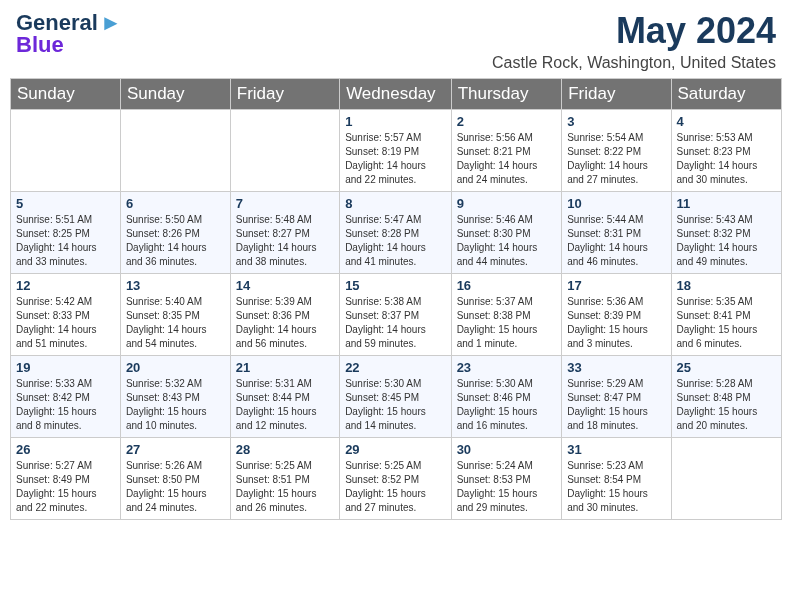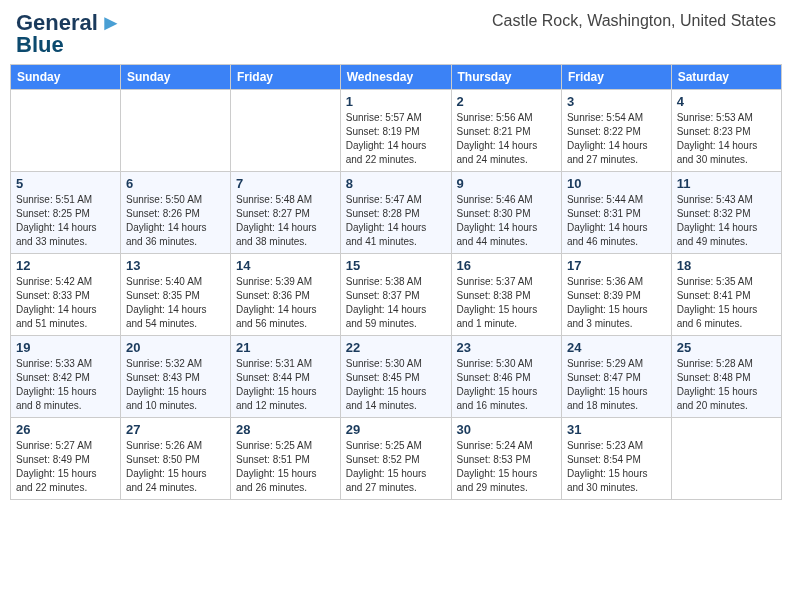--- a/index.html
+++ b/index.html
@@ -3,41 +3,42 @@
   <meta charset="utf-8">
   <style>
     * { box-sizing: border-box; margin: 0; padding: 0; }
     body { font-family: Arial, sans-serif; background: #fff; width: 792px; min-height: 612px; }
     .header { display: flex; justify-content: space-between; align-items: flex-start; padding: 10px 16px 6px 16px; }
     .logo { display: flex; flex-direction: column; }
     .title-block { text-align: right; }
     .main-title { font-size: 36px; font-weight: bold; color: #1a3a5c; }
     .subtitle { font-size: 16px; color: #444; margin-top: 2px; }
     .calendar { width: 100%; border-collapse: collapse; margin: 0 10px; width: calc(100% - 20px); margin-left: 10px; }
-    .calendar th { background: #3b82f6; color: #fff; font-size: 12px; font-weight: bold; text-align: left; padding: 5px 6px; border: 1px solid #ccc; }
+    .calendar th { background: #737373; color: #fff; font-size: 17px; font-weight: normal; text-align: left; padding: 5px 6px; border: 1px solid #ccc; }
     .calendar td { border: 1px solid #ccc; vertical-align: top; padding: 4px 5px; font-size: 10.5px; color: #222; background: #fff; width: 112px; min-height: 80px; }
     .calendar tr:nth-child(even) td { background: #f5f8ff; }
     .day-num { font-size: 13px; font-weight: bold; color: #1a3a5c; margin-bottom: 2px; }
     .day-info { font-size: 10px; color: #333; line-height: 1.4; }
     .empty { background: #fff !important; }
     td.shaded { background: #eef2fa; }
   </style>
 </head>
 <body>
 
 <div>
   <div class="header">
     <div class="logo">
       <div style="display:flex;align-items:center;gap:2px;">
         <span style="font-size:22px;font-weight:bold;color:#1a3a5c;">General</span>
         <span style="color:#4a9fd4;font-size:22px;font-weight:bold;">►</span>
       </div>
-      <span style="font-size:22px;font-weight:bold;color:#0c4a6e;margin-top:-4px;">Blue</span>
+      <span style="font-size:22px;font-weight:bold;color:#6d28d9;margin-top:-4px;">Blue</span>
     </div>
     <div class="title-block">
+      <div class="main-title">May 2024</div>
       <div class="subtitle">Castle Rock, Washington, United States</div>
     </div>
   </div>
 
   <table class="calendar">
     <thead>
       <tr>
       <th>Sunday</th>
           <th>Sunday</th>
           <th>Friday</th>
@@ -144,21 +145,21 @@
           </td>
           <td class="shaded">
             <div class="day-num">22</div>
             <div class="day-info">Sunrise: 5:30 AM<br>Sunset: 8:45 PM<br>Daylight: 15 hours<br>and 14 minutes.</div>
           </td>
           <td class="shaded">
             <div class="day-num">23</div>
             <div class="day-info">Sunrise: 5:30 AM<br>Sunset: 8:46 PM<br>Daylight: 15 hours<br>and 16 minutes.</div>
           </td>
           <td class="shaded">
-            <div class="day-num">24</div>
+            <div class="day-num">33</div>
             <div class="day-info">Sunrise: 5:29 AM<br>Sunset: 8:47 PM<br>Daylight: 15 hours<br>and 18 minutes.</div>
           </td>
           <td class="shaded">
             <div class="day-num">25</div>
             <div class="day-info">Sunrise: 5:28 AM<br>Sunset: 8:48 PM<br>Daylight: 15 hours<br>and 20 minutes.</div>
           </td>
         </tr>
         <tr>
           <td>
             <div class="day-num">26</div>

